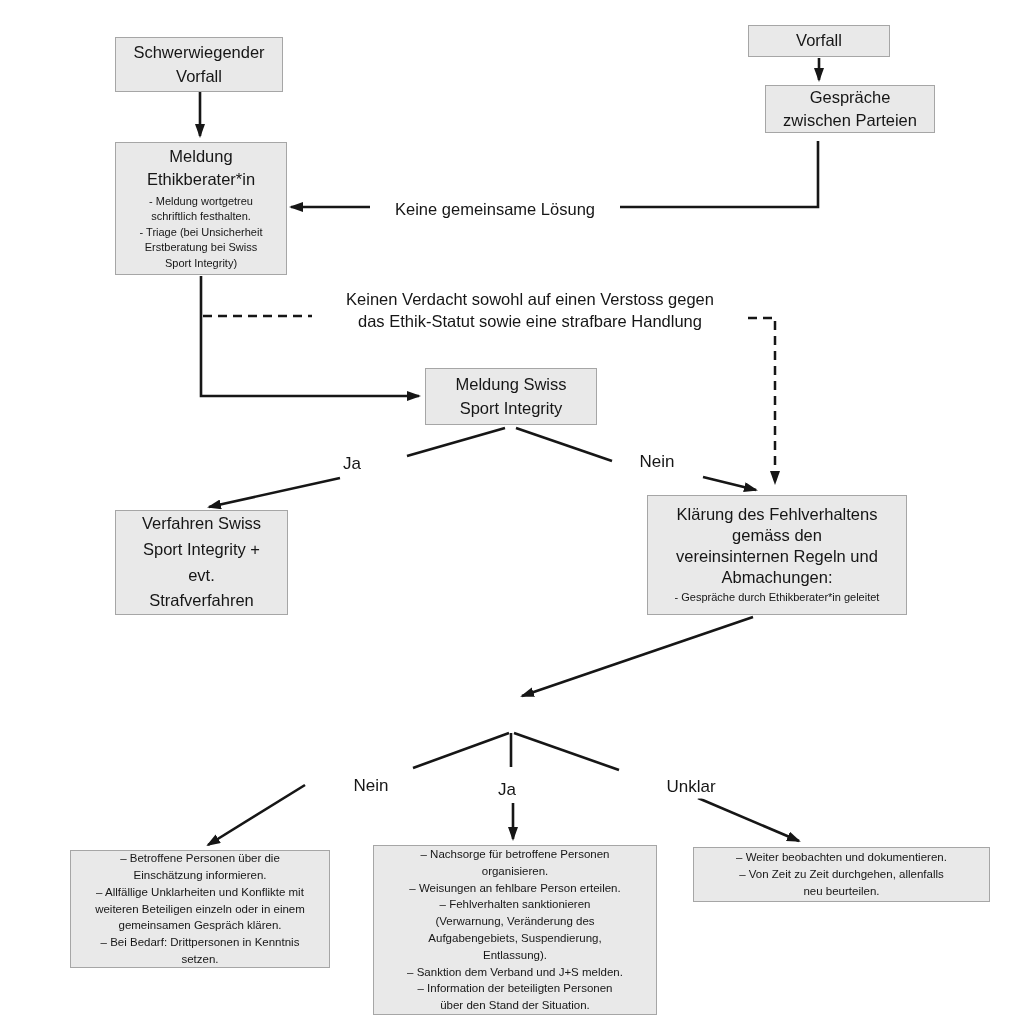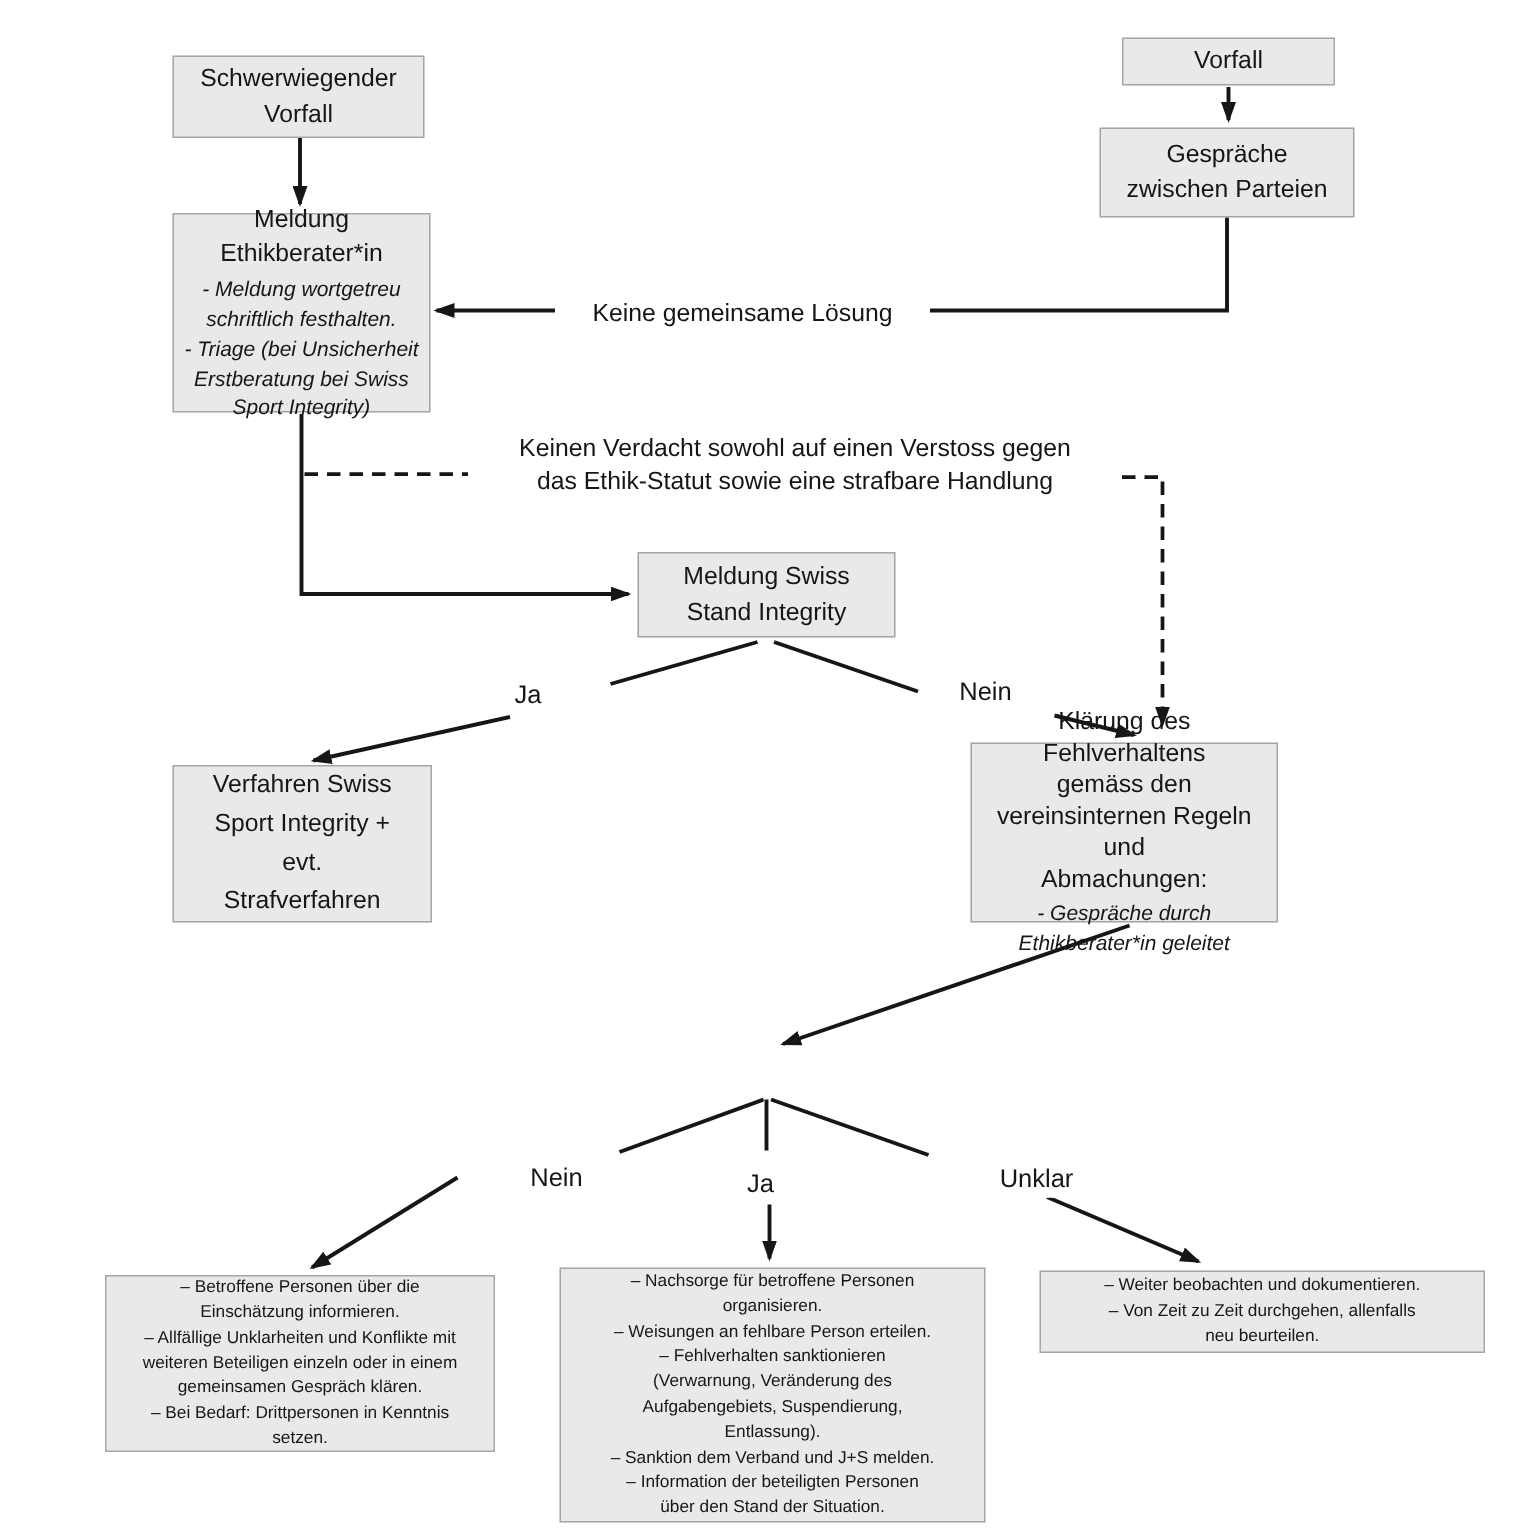--- a/index.html
+++ b/index.html
@@ -23,24 +23,23 @@
     align-items:center;
     justify-content:center;
     text-align:center;
     white-space:pre-line;
     font-size:16.5px;
     line-height:1.4;
   }
   .node .title{white-space:pre-line;}
   .node .detail{
     white-space:pre-line;
-    font-size:14px;
+    font-size:11px;
     line-height:1.42;
     margin-top:2px;
-    font-style:italic;
   }
   .node.small{font-size:11.5px;line-height:1.46;}
   .node.tall-lines{line-height:1.55;}
   .node.tight{line-height:1.28;}
   .edge-label{
     position:absolute;
     transform:translate(-50%,-50%);
     background:#ffffff;
     white-space:pre-line;
     text-align:center;
@@ -83,42 +82,42 @@
       <path d="M203,316 L312,316"></path>
       <path d="M748,318 L775,318 L775,483" marker-end="url(#arw)"></path>
     </g>
   </svg>
 
   <div class="node" style="left:115px;top:15px;width:168px;height:55px;margin-top:22px;">Schwerwiegender
 Vorfall</div>
 
   <div class="node" style="left:748px;top:25px;width:142px;height:32px;">Vorfall</div>
 
-  <div class="node" style="left:733px;top:85px;width:170px;height:60px;">Gespräche
+  <div class="node" style="left:765px;top:85px;width:170px;height:48px;">Gespräche
 zwischen Parteien</div>
 
   <div class="node" style="left:115px;top:142px;width:172px;height:133px;padding:4px 2px;">
     <div class="title">Meldung
 Ethikberater*in</div>
     <div class="detail">- Meldung wortgetreu
 schriftlich festhalten.
 - Triage (bei Unsicherheit
 Erstberatung bei Swiss
 Sport Integrity)</div>
   </div>
 
   <div class="node" style="left:425px;top:368px;width:172px;height:57px;">Meldung Swiss
-Stand Integrity</div>
+Sport Integrity</div>
 
   <div class="node tall-lines" style="left:115px;top:510px;width:173px;height:105px;">Verfahren Swiss
 Sport Integrity +
 evt.
 Strafverfahren</div>
 
-  <div class="node tight" style="left:647px;top:495px;width:205px;height:120px;padding:4px 14px;">
+  <div class="node tight" style="left:647px;top:495px;width:260px;height:120px;padding:4px 14px;">
     <div class="title">Klärung des Fehlverhaltens
 gemäss den
 vereinsinternen Regeln und
 Abmachungen:</div>
     <div class="detail">- Gespräche durch Ethikberater*in geleitet</div>
   </div>
 
 
   <div class="node small" style="left:70px;top:850px;width:260px;height:118px;">– Betroffene Personen über die
 Einschätzung informieren.

